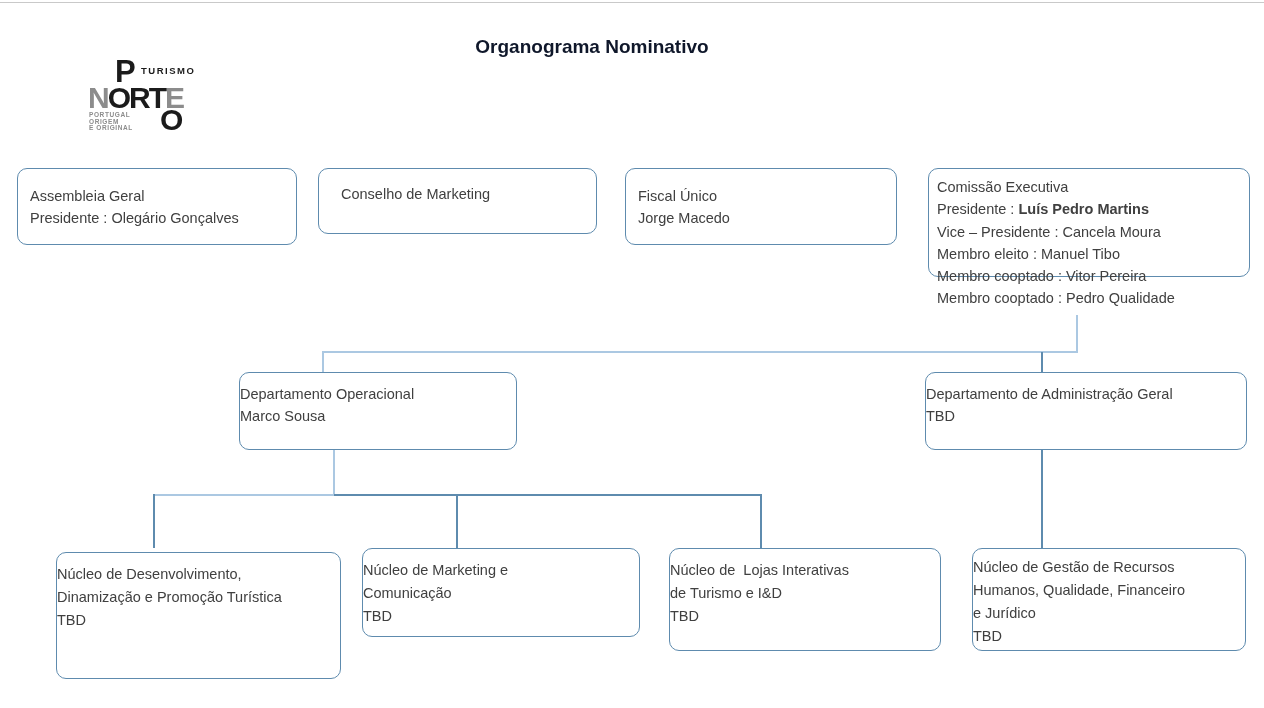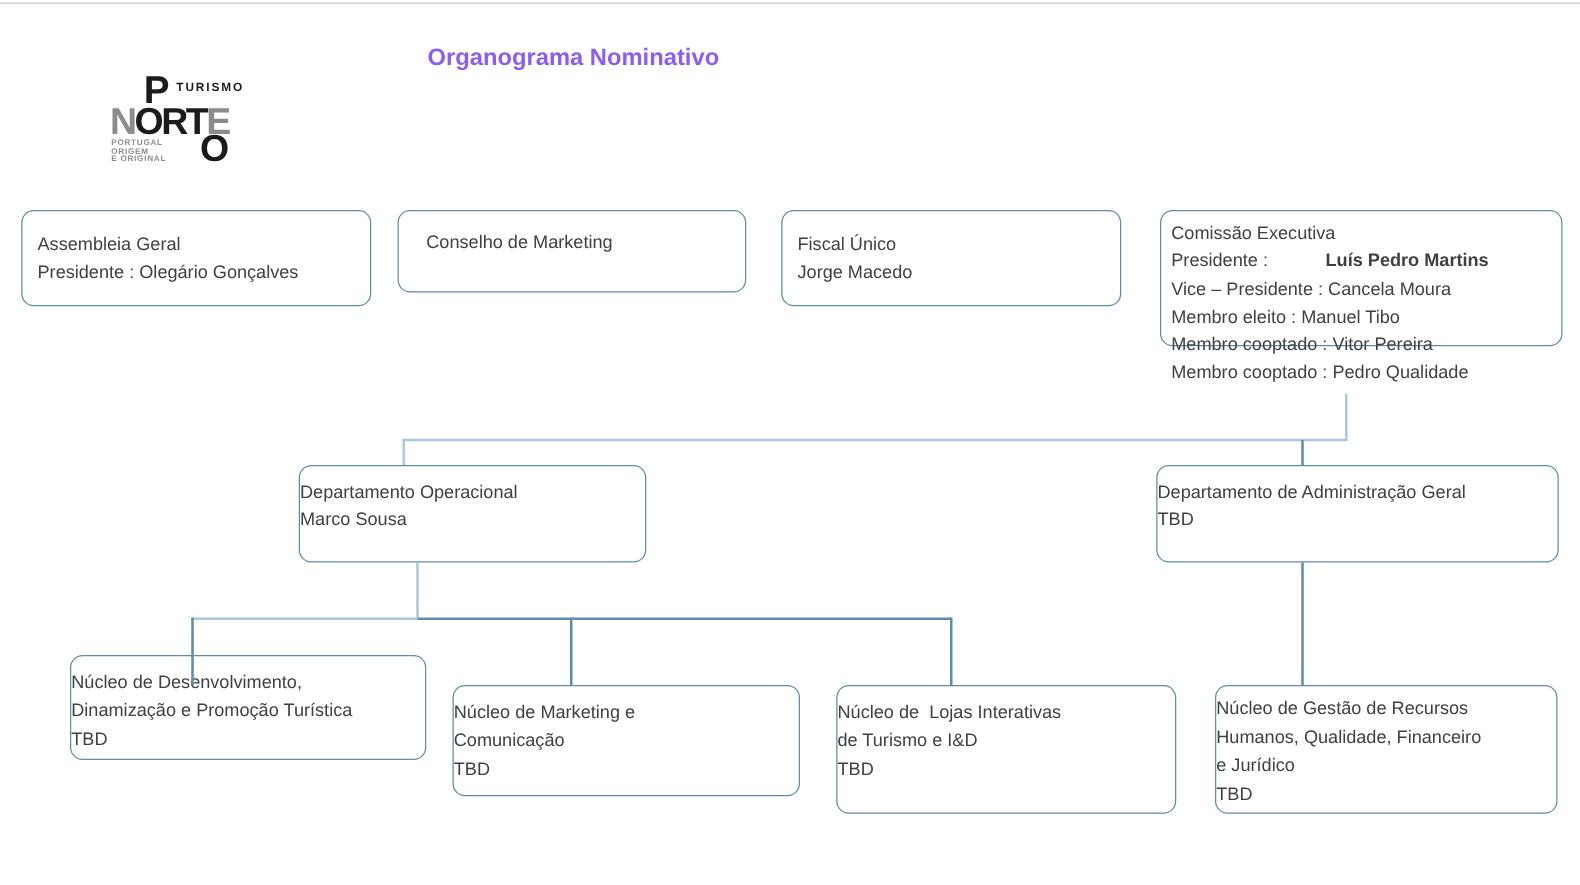--- a/index.html
+++ b/index.html
@@ -2,22 +2,22 @@
 <html style="--border: #5E8BAE; --conn-light: #ABC8E2; --conn-dark: #5E8BAE; --rule: #C9C9C9; --logo-black: #1B1B1B; --logo-gray: #8C8C8C;"><head>
 <meta charset="utf-8">
 <style>
   html,body{margin:0;padding:0;background:#ffffff;}
   .canvas{
     position:relative;width:1264px;height:708px;background:#fff;overflow:hidden;
     font-family:"Liberation Sans", sans-serif;color:#404040;
   }
   .top-rule{position:absolute;left:0;top:2px;width:1264px;height:1px;background:var(--rule,#c9c9c9);}
   .title{
-    position:absolute;left:342px;top:36px;width:500px;
-    font-size:19px;font-weight:bold;color:#8b5cf6;
+    position:absolute;left:342px;top:36px;width:500px;text-align:center;
+    font-size:19px;font-weight:bold;color:#0f172a;
   }
   
   .logo{position:absolute;left:88px;top:56px;width:124px;height:78px;}
   .logo span{position:absolute;font-weight:800;line-height:1;}
   .lg-p{left:27px;top:0;font-size:31px;color:var(--logo-black,#1b1b1b);letter-spacing:-2px;}
   .lg-turismo{left:53px;top:10px;font-size:9.5px;letter-spacing:1.5px;color:var(--logo-black,#1b1b1b);}
   .lg-norte{position:absolute;left:0;top:25px;font-size:30px;letter-spacing:-2px;white-space:nowrap;}
   .lg-norte span{position:static;font-weight:800;}
   .lg-gray{color:var(--logo-gray,#8c8c8c);}
   .lg-blk{color:var(--logo-black,#1b1b1b);}
@@ -29,21 +29,21 @@
     position:absolute;border:1.5px solid var(--border,#5e8bae);border-radius:10px;
     background:#fff;font-size:14.5px;line-height:22px;box-sizing:border-box;
   }
   .node .ln{display:block;white-space:pre-wrap;}
   .left-text{display:flex;flex-direction:column;justify-content:center;padding-left:12px;}
   .center-text{text-align:left;margin-left:44px;}
   
   .conn{position:absolute;}
   .conn.light{background:var(--conn-light,#abc8e2);}
   .conn.dark{background:var(--conn-dark,#5e8bae);}
-  .bold{font-weight:bold;margin-left:42px;}
+  .bold{font-weight:bold;}
 </style>
 </head>
 <body>
 
 <div class="canvas">
 
   <div class="top-rule"></div>
 
   <div class="title">Organograma Nominativo</div>
 
@@ -85,21 +85,21 @@
   <div class="node center-text" style="left:195px;top:372px;width:278px;height:78px;padding-top:10px;">
     <span class="ln">Departamento Operacional</span>
     <span class="ln">Marco Sousa</span>
   </div>
 
   <div class="node center-text" style="left:881px;top:372px;width:322px;height:78px;padding-top:10px;">
     <span class="ln">Departamento de Administração Geral</span>
     <span class="ln">TBD</span>
   </div>
 
-  <div class="node center-text" style="left:12px;top:524px;width:285px;height:84px;padding-top:10px;line-height:23px;">
+  <div class="node center-text" style="left:12px;top:552px;width:285px;height:127px;padding-top:10px;line-height:23px;">
     <span class="ln">Núcleo de Desenvolvimento,</span>
     <span class="ln">Dinamização e Promoção Turística</span>
     <span class="ln">TBD</span>
   </div>
 
   <div class="node center-text" style="left:318px;top:548px;width:278px;height:89px;padding-top:10px;line-height:23px;">
     <span class="ln">Núcleo de Marketing e</span>
     <span class="ln">Comunicação</span>
     <span class="ln">TBD</span>
   </div>

